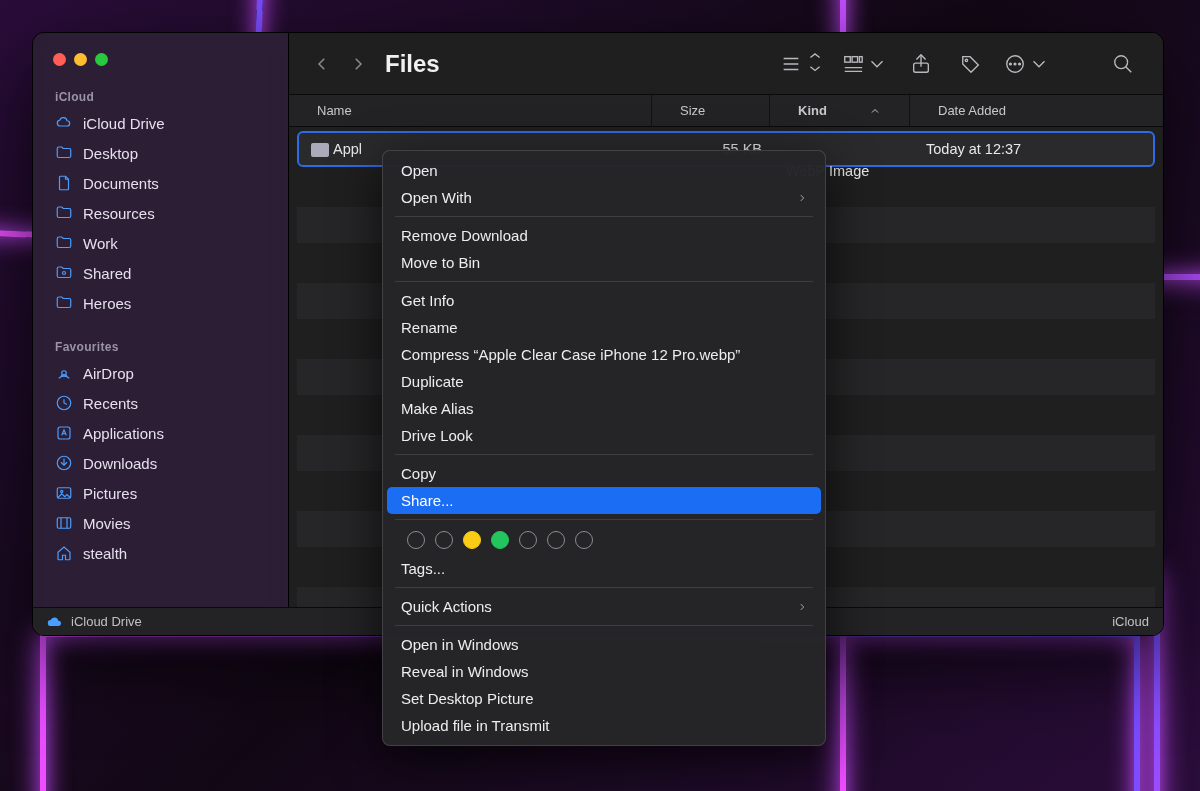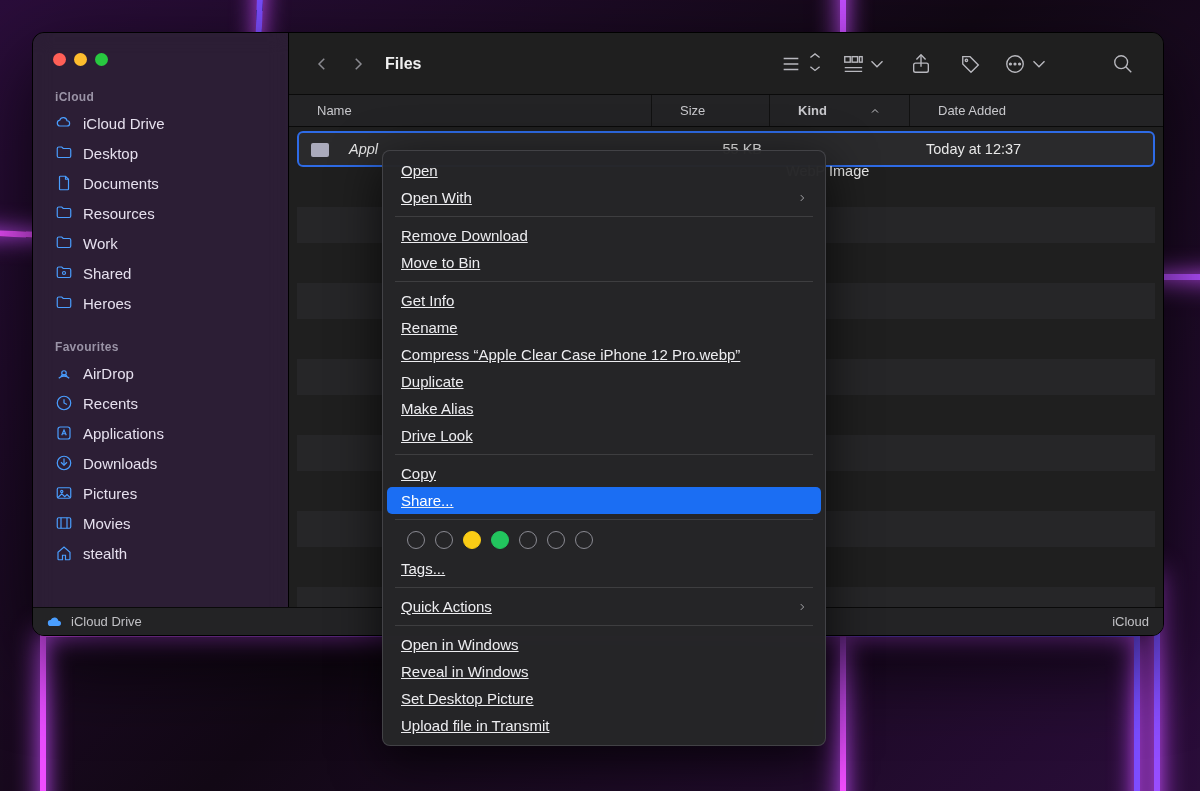--- a/index.html
+++ b/index.html
@@ -56,21 +56,21 @@
     .sb-item .icon { width:18px; height:18px; color:#4a9eff; display:flex; align-items:center; justify-content:center;}
     .sb-item .icon svg { width:18px; height:18px; fill:none; stroke:#4a9eff; stroke-width:1.6; }
 
     .main { flex:1; display:flex; flex-direction:column; background:#1f1f1f;}
     .toolbar {
       height:62px; display:flex; align-items:center; gap:10px;
       padding: 0 20px; border-bottom:1px solid #0a0a0a;
     }
     .nav-ar { width:26px; height:26px; display:flex; align-items:center; justify-content:center; color:#8a8a90;}
     .nav-ar svg{width:18px;height:18px;fill:none;stroke:currentColor;stroke-width:2;}
-    .title { font-size:16px; font-weight:600; color:#f0f0f0; margin-left:4px; }
+    .title { font-size:24px; font-weight:600; color:#f0f0f0; margin-left:4px; }
     .tb-spacer{flex:1;}
     .tb-btn { width:40px; height:32px; display:flex; align-items:center; justify-content:center; color:#b8b8be; position:relative;}
     .tb-btn svg{width:22px;height:22px;fill:none;stroke:currentColor;stroke-width:1.5;}
     .tb-btn.wide{width:52px;}
     .tb-chev{width:10px;height:10px;stroke-width:1.5;margin-left:2px;}
 
     .headers {
       display:flex; height:32px; align-items:center;
       background:#232325; border-bottom:1px solid #0a0a0a;
       font-size:13px; color:#c8c8cc;
@@ -85,41 +85,41 @@
     .rows { flex:1; position:relative; background:#1f1f1f; padding-top:4px;}
     .stripe{position:absolute; left:8px; right:8px; height:36px; border-radius:0;}
     .stripe.odd{background:#262628;}
     .row-sel {
       position:absolute; left:8px; right:8px; top:4px; height:36px;
       background:#2a2a2c;
       border:2px solid #2e6be6; border-radius:6px;
       display:flex; align-items:center; font-size:14.5px;
     }
     .row-sel .c{padding:0 12px;}
-    .row-sel .cname{flex:0 0 357px; display:flex; align-items:flex-end; gap:20px;font-style:italic;}
+    .row-sel .cname{flex:0 0 357px; display:flex; align-items:flex-end; gap:4px;}
     .row-sel .csize{flex:0 0 118px; text-align:right;}
     .row-sel .ckind{flex:0 0 140px;margin-top:44px;}
     .row-sel .cdate{flex:1;}
     .thumb{width:18px;height:14px;background:#aab;border-radius:2px;display:inline-block;}
 
     .pathbar{
       position:absolute; bottom:0; left:0; right:0; height:28px;
       display:flex; align-items:center; gap:8px; padding:0 14px;
       font-size:13px; color:#c0c0c4; background:#232325;
       border-top:1px solid #0a0a0a;
     }
     .pathbar .cloud{width:16px;height:16px;}
 
     .context {
       position:absolute; left:382px; top:150px; width:444px;
       background:rgba(38,38,40,0.98);
       border:1px solid rgba(120,120,128,0.35);
       border-radius:8px; padding:6px 4px;
       box-shadow: 0 14px 50px rgba(0,0,0,0.7);
-      font-size:15px; color:#ededf0;text-decoration:underline;
+      font-size:15px; color:#ededf0;
     }
     .mi{padding:5px 14px; border-radius:5px; display:flex; align-items:center; position:relative;}
     .mi.hl{background:#1b6ef3; color:#fff;}
     .mi .sub{margin-left:auto; color:#bfbfc4;}
     .mi .sub svg{width:10px;height:10px;fill:none;stroke:currentColor;stroke-width:2;}
     .msep{height:1px;background:rgba(128,128,128,0.28);margin:5px 8px;}
     .tags-row{display:flex;gap:10px;padding:6px 20px;}
     .tagc{width:18px;height:18px;border-radius:50%;border:1.5px solid #8a8a92;}
     .tagc.y{background:#facc15;border-color:#facc15;}
     .tagc.gr{background:#22c55e;border-color:#22c55e;}

